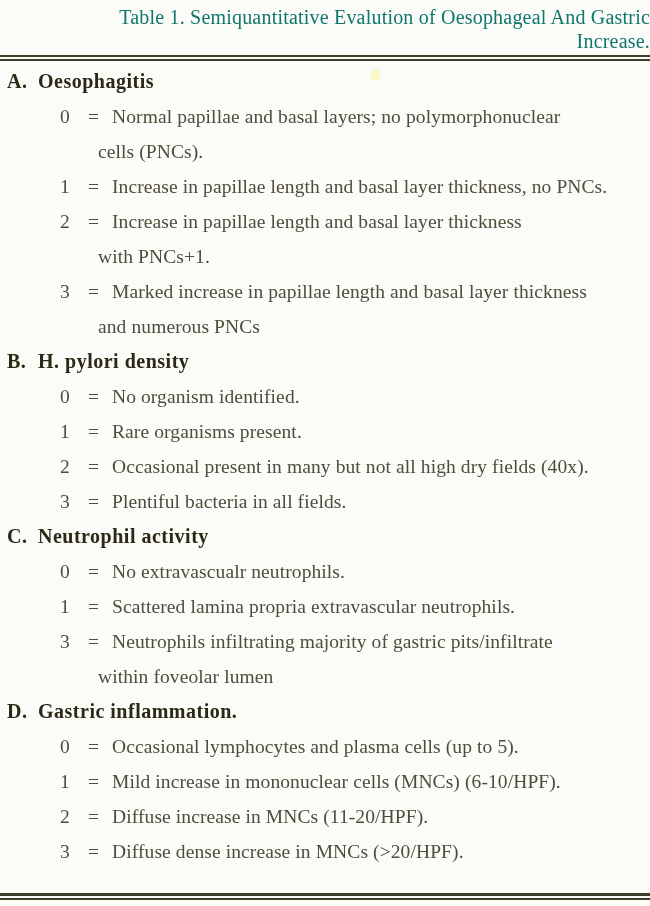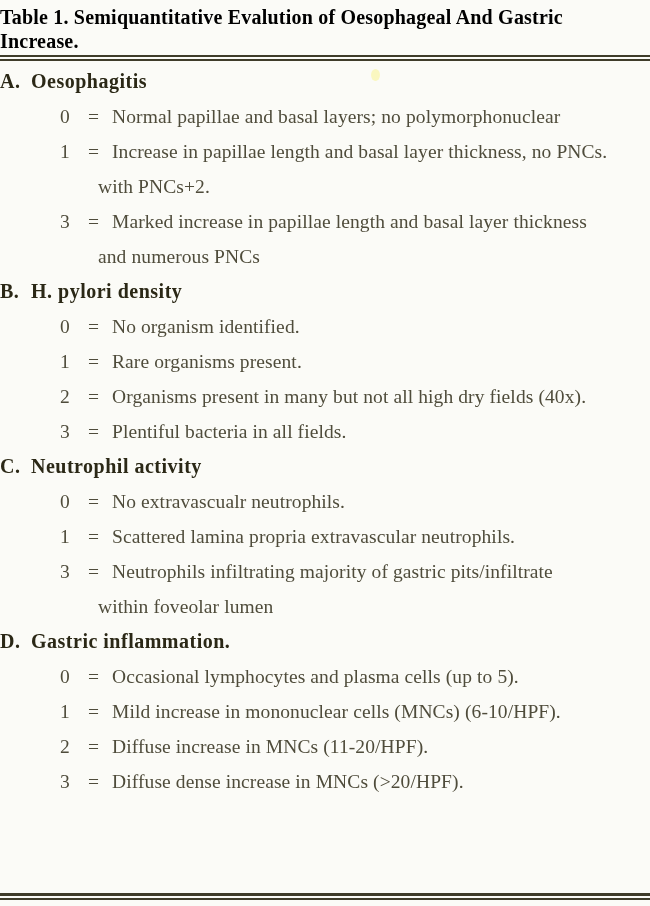--- a/index.html
+++ b/index.html
@@ -9,25 +9,25 @@
     font-family: "Liberation Serif", serif;
     color: #4f4c3b;
     position: relative;
     overflow: hidden;
   }
   .page { position: absolute; inset: 0; }
 
   
   .title-block { padding-top: 5px; }
   .title-line {
-    text-align: left;
-    font-weight: bold;
+    text-align: right;
+    font-weight: normal;
     font-size: 20px;
     line-height: 24px;
-    color: #000000;
+    color: #0f766e;
     letter-spacing: 0.2px;
   }
 
   
   .double-rule {
     height: 2px;
     border-top: 2px solid #3f3c2a;
     border-bottom: 2px solid #3f3c2a;
     margin-top: 2px;
   }
@@ -37,21 +37,21 @@
     bottom: 6px;
     height: 2px;
     border-top: 3px solid #3f3c2a;
     border-bottom: 2px solid #3f3c2a;
   }
 
   
   .content { padding-top: 3px; }
   .sec-head {
     height: 35px; line-height: 35px;
-    padding-left: 0;
+    padding-left: 7px;
     font-weight: bold;
     font-size: 20px;
     color: #2b2816;
     letter-spacing: 0.5px;
     white-space: nowrap;
   }
   .sec-letter { display: inline-block; width: 31px; }
   .item-line {
     height: 35px; line-height: 35px;
     padding-left: 60px;
@@ -88,46 +88,52 @@
 
   <div class="content">
 
     <section>
       <div class="sec-head">
         <span class="sec-letter">A.</span><span>Oesophagitis</span>
       </div>
       <div class="item-line">
         <span class="score">0</span><span class="eq">=</span><span>Normal papillae and basal layers; no polymorphonuclear</span>
       </div>
+      <div class="item-line cont">
+        <span>cells (PNCs).</span>
+      </div>
       <div class="item-line">
         <span class="score">1</span><span class="eq">=</span><span>Increase in papillae length and basal layer thickness, no PNCs.</span>
       </div>
+      <div class="item-line">
+        <span class="score">2</span><span class="eq">=</span><span>Increase in papillae length and basal layer thickness</span>
+      </div>
       <div class="item-line cont">
-        <span>with PNCs+2.</span>
+        <span>with PNCs+1.</span>
       </div>
       <div class="item-line">
         <span class="score">3</span><span class="eq">=</span><span>Marked increase in papillae length and basal layer thickness</span>
       </div>
       <div class="item-line cont">
         <span>and numerous PNCs</span>
       </div>
     </section>
 
     <section>
       <div class="sec-head">
         <span class="sec-letter">B.</span><span>H. pylori density</span>
       </div>
       <div class="item-line">
         <span class="score">0</span><span class="eq">=</span><span>No organism identified.</span>
       </div>
       <div class="item-line">
         <span class="score">1</span><span class="eq">=</span><span>Rare organisms present.</span>
       </div>
       <div class="item-line">
-        <span class="score">2</span><span class="eq">=</span><span>Organisms present in many but not all high dry fields (40x).</span>
+        <span class="score">2</span><span class="eq">=</span><span>Occasional present in many but not all high dry fields (40x).</span>
       </div>
       <div class="item-line">
         <span class="score">3</span><span class="eq">=</span><span>Plentiful bacteria in all fields.</span>
       </div>
     </section>
 
     <section>
       <div class="sec-head">
         <span class="sec-letter">C.</span><span>Neutrophil activity</span>
       </div>

